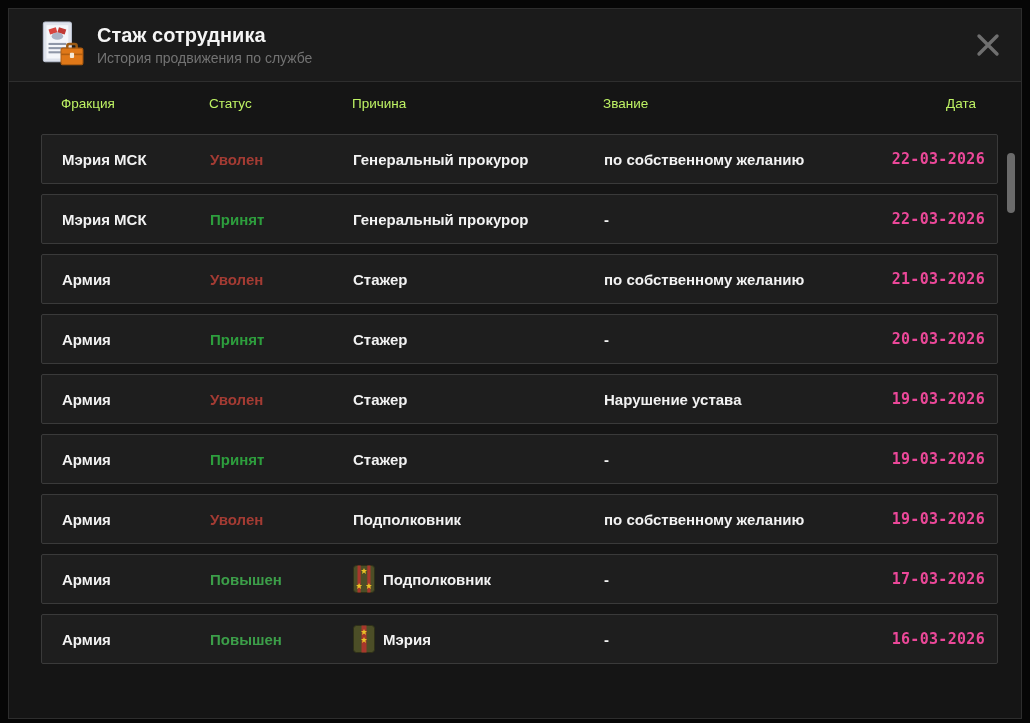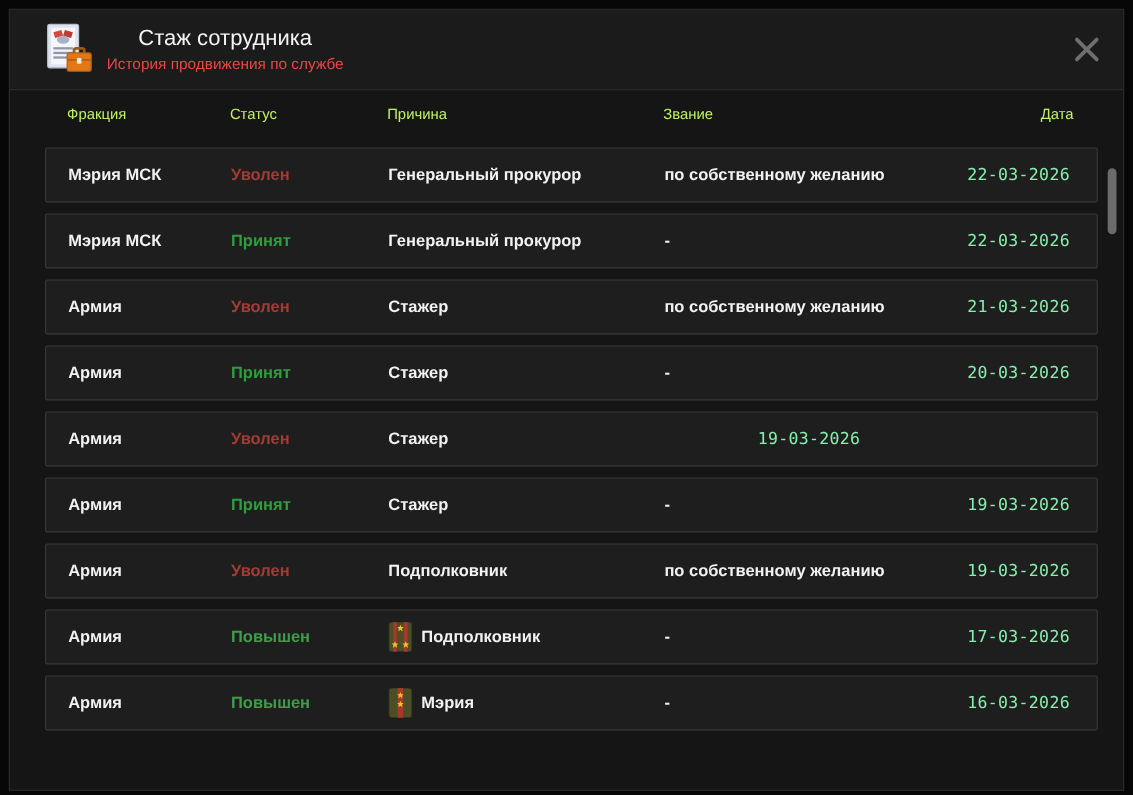--- a/index.html
+++ b/index.html
@@ -10,22 +10,22 @@
   .modal{
     position:absolute;left:8px;top:8px;right:8px;bottom:4px;
     background:#151515;border:1px solid #2d2d2d;box-sizing:border-box;
   }
   
   .hdr{
     height:72px;background:#1b1b1b;border-bottom:1px solid #2e2e2e;
     display:flex;align-items:center;position:relative;
   }
   .hdr-icon{margin:0 12px 0 26px;width:50px;height:52px;flex:0 0 auto;}
-  .hdr-title{color:#f4f4f4;font-size:20px;font-weight:normal;line-height:1.15;text-align:center;}
-  .hdr-sub{color:#ef4444;font-size:14px;margin-top:3px;}
+  .hdr-title{color:#f4f4f4;font-size:20px;font-weight:bold;line-height:1.15;}
+  .hdr-sub{color:#737373;font-size:14px;margin-top:3px;}
   .close-btn{
     position:absolute;right:18px;top:50%;transform:translateY(-50%);
     width:30px;height:30px;cursor:pointer;display:flex;align-items:center;justify-content:center;
   }
   
   .grid{
     display:grid;grid-template-columns:148px 143px 251px 1fr 118px;align-items:center;
   }
   .colhead{
     margin:0 33px 0 32px;padding:14px 12px 10px 20px;
@@ -33,22 +33,22 @@
   }
   .rows{margin:13px 0 0 32px;width:957px;}
   .row{
     height:50px;background:#1e1e1e;border:1px solid #3a3a3a;border-radius:2px;
     margin-bottom:10px;padding:0 12px 0 20px;box-sizing:border-box;
   }
   .cell{color:#f2f2f2;font-weight:bold;font-size:15px;white-space:nowrap;overflow:hidden;}
   .cell-rank{display:flex;align-items:center;gap:8px;}
   .rank-ico{display:none;width:22px;height:28px;flex:0 0 auto;}
   .cell-date{
-    font-family:"DejaVu Sans Mono",monospace;font-weight:normal;font-size:15px;
-    text-align:center;letter-spacing:.3px;color:#86efac;
+    font-family:"DejaVu Sans Mono",monospace;font-weight:bold;font-size:15px;
+    text-align:right;letter-spacing:.3px;color:#ec4899;
   }
   
   .sb-thumb{
     position:absolute;right:6px;top:144px;width:8px;height:60px;
     background:#6b6b6b;border-radius:4px;
   }
   
   .pager{
     display:flex;align-items:center;justify-content:center;gap:9px;
     margin-top:15px;color:#8a8a8a;font-size:14.5px;
@@ -149,20 +149,21 @@
     <span class="cell cell-date">20-03-2026</span>
   </div>
 
   <div class="row grid">
     <span class="cell">Армия</span>
     <span class="cell" style="color: rgb(163, 59, 51);">Уволен</span>
     <span class="cell cell-rank">
 
       <span>Стажер</span>
     </span>
+    <span class="cell">Нарушение устава</span>
     <span class="cell cell-date">19-03-2026</span>
   </div>
 
   <div class="row grid">
     <span class="cell">Армия</span>
     <span class="cell" style="color: rgb(45, 158, 61);">Принят</span>
     <span class="cell cell-rank">
 
       <span>Стажер</span>
     </span>

